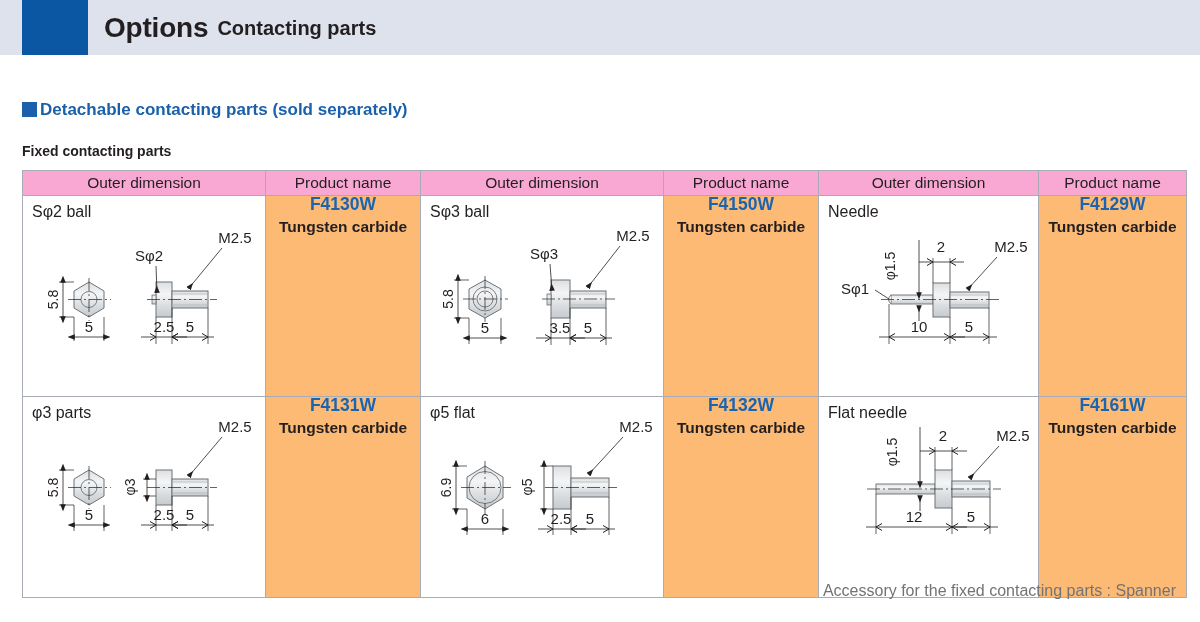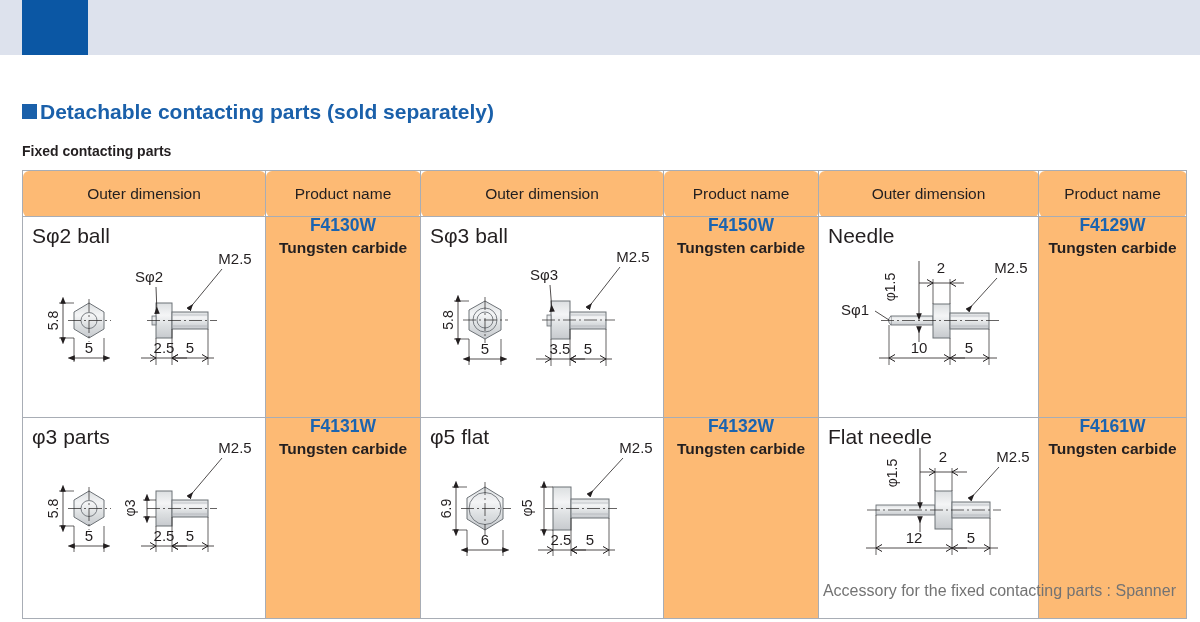--- a/index.html
+++ b/index.html
@@ -37,82 +37,85 @@
 
   
   #section-heading-1{
     position:absolute; left:22px; top:101px;
     display:flex; align-items:center;
   }
   #section-bullet{
     width:15px; height:15px; background:#1a60aa; margin-right:3px;
   }
   #section-heading-1-text{
-    font-size:21px; font-weight:bold; color:#1a60aa; line-height:1;
+    font-size:17px; font-weight:bold; color:#1a60aa; line-height:1;
   }
   #section-heading-2{
     position:absolute; left:22px; top:144px;
     font-size:14px; font-weight:bold; color:#231f20; line-height:1;
   }
 
   
   #parts-table{
     position:absolute; left:22px; top:170px;
     width:1156px;
     border-collapse:collapse;
     table-layout:fixed;
   }
   #parts-table th, #parts-table td{
     border:1px solid #a8adb5;
     padding:0;
     vertical-align:top;
   }
   #parts-table thead th{
-    background:#fdba74;
-    height:46px;
+    background:#f9a8d4;
+    height:25px;
     font-size:15.5px;
     font-weight:normal;
     text-align:center;
     vertical-align:middle;
     color:#231f20;
-    border-radius:6px;
   }
   .col-dim{ width:243px; }
   .col-name{ width:155px; }
   .col-dim3{ width:220px; }
   .col-name3{ width:148px; }
 
   td.dim-cell{ position:relative; height:201px; background:#fff; }
   td.name-cell{
     text-align:center; vertical-align:middle; background:#fdba74;
   }
   .product-code{
     font-size:17.5px; font-weight:bold; color:#1b64b0;
     margin-bottom:5px; line-height:1;
   }
   .product-mat{
     font-size:15.5px; color:#231f20; line-height:1;font-weight:bold;
   }
   .cell-title{
     position:absolute; left:9px; top:8px;
-    font-size:21px; color:#231f20; line-height:1;
+    font-size:16px; color:#231f20; line-height:1;
   }
   .drawing{ position:absolute; left:0; top:0; }
 
   
   #footer-note{
     position:absolute; right:24px; top:583px;
     font-size:16px; color:#737373; line-height:1;margin-left:32px;
   }
 </style>
 </head>
 <body>
 
 <div id="page-header">
   <div id="header-square"></div>
+  <div id="header-titles">
+    <span id="header-main-title">Options</span>
+    <span id="header-sub-title">Contacting parts</span>
+  </div>
 </div>
 
 <div id="section-heading-1">
   <span id="section-bullet"></span>
   <span id="section-heading-1-text">Detachable contacting parts (sold separately)</span>
 </div>
 <div id="section-heading-2">Fixed contacting parts</div>
 
 <table id="parts-table">
   <thead>

